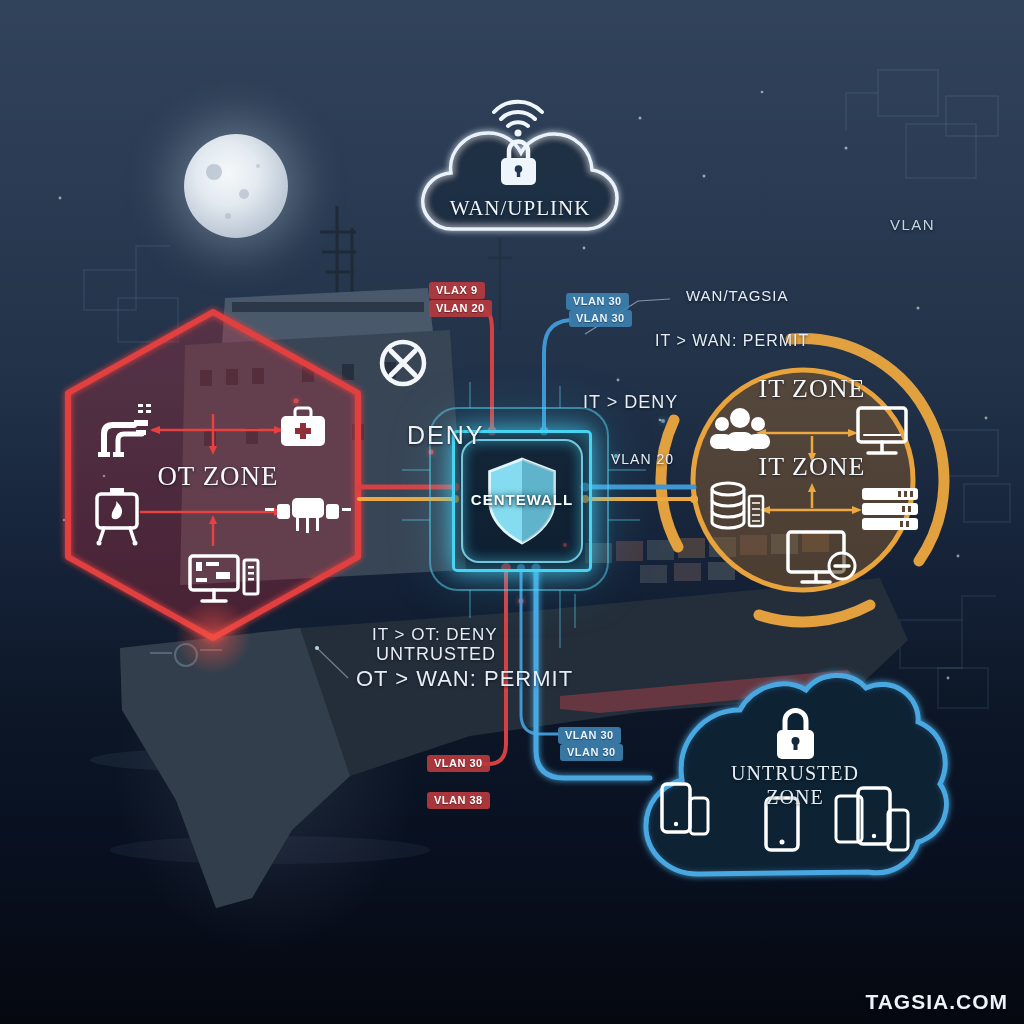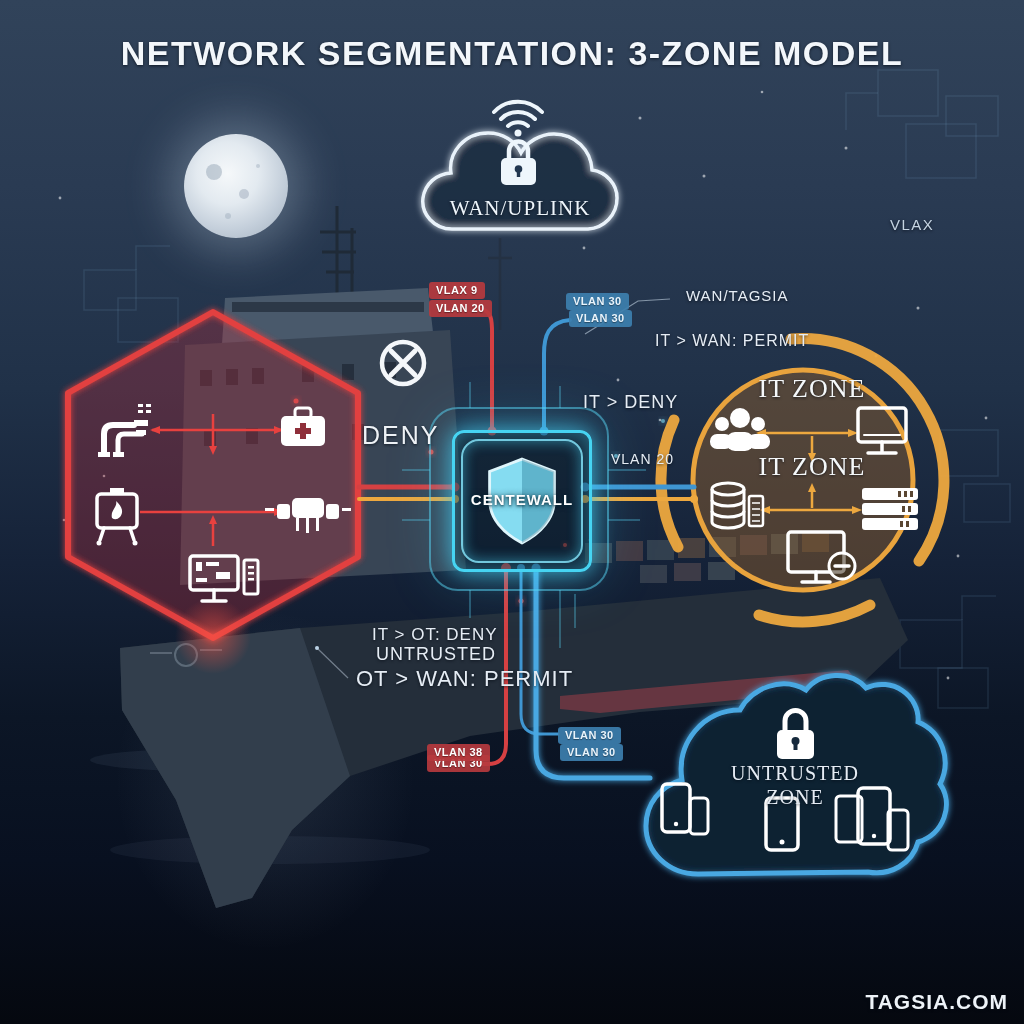--- a/index.html
+++ b/index.html
@@ -13,21 +13,21 @@
   .moon:after{content:"";position:absolute;left:22px;top:30px;width:16px;height:16px;border-radius:50%;
     background:rgba(150,165,182,.5);box-shadow:30px 22px 0 -3px rgba(150,165,182,.45), 14px 44px 0 -5px rgba(150,165,182,.4), 44px -6px 0 -6px rgba(150,165,182,.4);}
   .txt{position:absolute;color:#e6edf5;text-shadow:0 1px 3px rgba(4,10,18,.7);white-space:nowrap;}
   .title{left:0;right:0;top:34px;text-align:center;font-size:34px;font-weight:600;letter-spacing:1.5px;color:#f3f7fb;}
   .ctr{text-align:center;font-family:Liberation Serif, serif;}
   .watermark{right:16px;bottom:10px;font-size:21px;font-weight:700;letter-spacing:1px;color:#eef3f8;}
   .badge{position:absolute;font-size:11px;font-weight:700;letter-spacing:.5px;line-height:14px;
     padding:1px 7px 2px;border-radius:3px;color:#fff;text-shadow:0 1px 1px rgba(0,0,0,.4);}
   .badge.red{background:rgba(182,58,62,.92);}
   .badge.blue{background:rgba(61,127,174,.92);color:#e9f4fc;}
-  .firewall{position:absolute;left:452px;top:430px;width:134px;height:136px;border-radius:12px;
+  .firewall{position:absolute;left:452px;top:430px;width:134px;height:136px;border-radius:5px;
     border:3px solid #46d4f2;background:rgba(8,28,40,.42);
     box-shadow:0 0 22px rgba(70,210,245,.75),0 0 60px rgba(70,210,245,.35),inset 0 0 20px rgba(70,210,245,.45);}
   .firewall .inner{position:absolute;left:6px;top:6px;right:6px;bottom:6px;border-radius:18px;
     border:2px solid rgba(130,226,248,.85);display:flex;align-items:center;justify-content:center;
     box-shadow:inset 0 0 14px rgba(70,210,245,.4);}
   .fw-label{position:absolute;left:0;right:0;top:50%;transform:translateY(-58%);text-align:center;
     font-size:15px;font-weight:700;letter-spacing:1px;color:#fff;text-shadow:0 1px 3px rgba(3,40,55,.9),0 0 6px rgba(3,40,55,.8);}
 </style>
 </head>
 <body>
@@ -370,40 +370,40 @@
   <div class="firewall">
     <div class="inner">
       <svg width="80" height="92" viewBox="0 0 84 96">
         <path d="M42,4 L76,17 V47 C76,66 62,82 42,92 C22,82 8,66 8,47 V17 Z" fill="#85dcf1" stroke="#dff6fc" stroke-width="3"></path>
         <path d="M42,4 L76,17 V47 C76,66 62,82 42,92 Z" fill="rgba(10,90,120,0.30)"></path>
       </svg>
     </div>
     <div class="fw-label">CENTEWALL</div>
   </div>
 
-  <div class="txt title">NETWORK SEGMENTATION: 3-ZONE MODEL</div>
   <div class="txt ctr" style="left:440px;top:196px;width:160px;font-size:21px;letter-spacing:1px;color:#eef5fb;">WAN/UPLINK</div>
+  <div class="txt ctr" style="left:148px;top:461px;width:140px;font-size:27px;letter-spacing:1px;color:#f6f8fa;">OT ZONE</div>
   <div class="txt ctr" style="left:727px;top:374px;width:170px;font-size:26px;letter-spacing:1px;color:#f5f8fa;">IT ZONE</div>
   <div class="txt ctr" style="left:727px;top:452px;width:170px;font-size:26px;letter-spacing:1px;color:#f5f8fa;">IT ZONE</div>
   <div class="txt ctr" style="left:715px;top:762px;width:160px;font-size:20px;letter-spacing:1px;">UNTRUSTED</div>
   <div class="txt ctr" style="left:715px;top:786px;width:160px;font-size:20px;letter-spacing:1px;">ZONE</div>
 
-  <div class="txt" style="left:362px;top:421px;font-size:25px;letter-spacing:2px;color:#eef2f6;">DENY</div>
+  <div class="txt" style="left:362px;top:421px;font-size:25px;letter-spacing:2px;color:#eef2f6;padding-left:45px;">DENY</div>
   <div class="txt" style="left:686px;top:287px;font-size:15px;letter-spacing:1px;">WAN/TAGSIA</div>
   <div class="txt" style="left:612px;top:332px;font-size:16px;letter-spacing:1px;margin-left:43px;">IT &gt; WAN: PERMIT</div>
   <div class="txt" style="left:583px;top:392px;font-size:18px;letter-spacing:1px;">IT &gt; DENY</div>
   <div class="txt" style="left:611px;top:451px;font-size:14px;letter-spacing:1px;">VLAN 20</div>
   <div class="txt" style="left:372px;top:578px;font-size:17px;letter-spacing:1px;margin-top:47px;">IT &gt; OT: DENY</div>
   <div class="txt" style="left:376px;top:644px;font-size:18px;letter-spacing:1px;">UNTRUSTED</div>
   <div class="txt" style="left:356px;top:666px;font-size:22px;letter-spacing:1px;">OT &gt; WAN: PERMIT</div>
-  <div class="txt" style="left:890px;top:216px;font-size:15px;letter-spacing:1.5px;color:#c5d4e2;">VLAX</div>
+  <div class="txt" style="left:890px;top:216px;font-size:15px;letter-spacing:1.5px;color:#c5d4e2;">VLAN</div>
 
   <div class="badge red" style="left:429px;top:282px;">VLAX 9</div>
   <div class="badge red" style="left:429px;top:300px;">VLAN 20</div>
   <div class="badge blue" style="left:566px;top:293px;">VLAN 30</div>
   <div class="badge blue" style="left:569px;top:310px;">VLAN 30</div>
   <div class="badge blue" style="left:558px;top:727px;">VLAN 30</div>
   <div class="badge blue" style="left:560px;top:744px;">VLAN 30</div>
   <div class="badge red" style="left:427px;top:755px;">VLAN 30</div>
-  <div class="badge red" style="left:427px;top:744px;">VLAN 38</div>
+  <div class="badge red" style="left:427px;top:792px;">VLAN 38</div>
 
   <div class="txt watermark">TAGSIA.COM</div>
 </div>
 
 </body></html>

